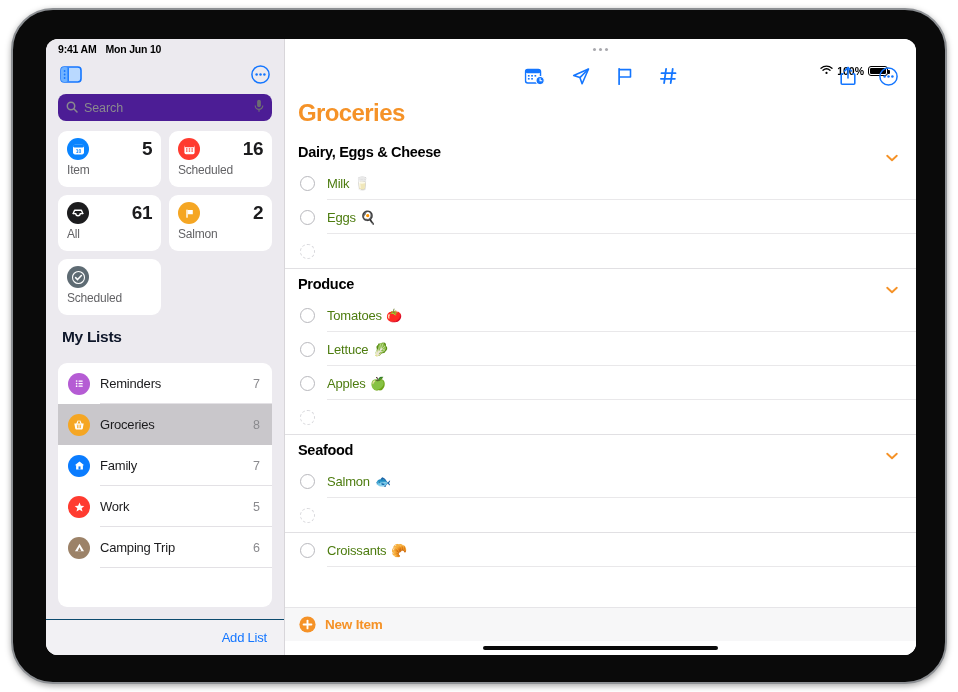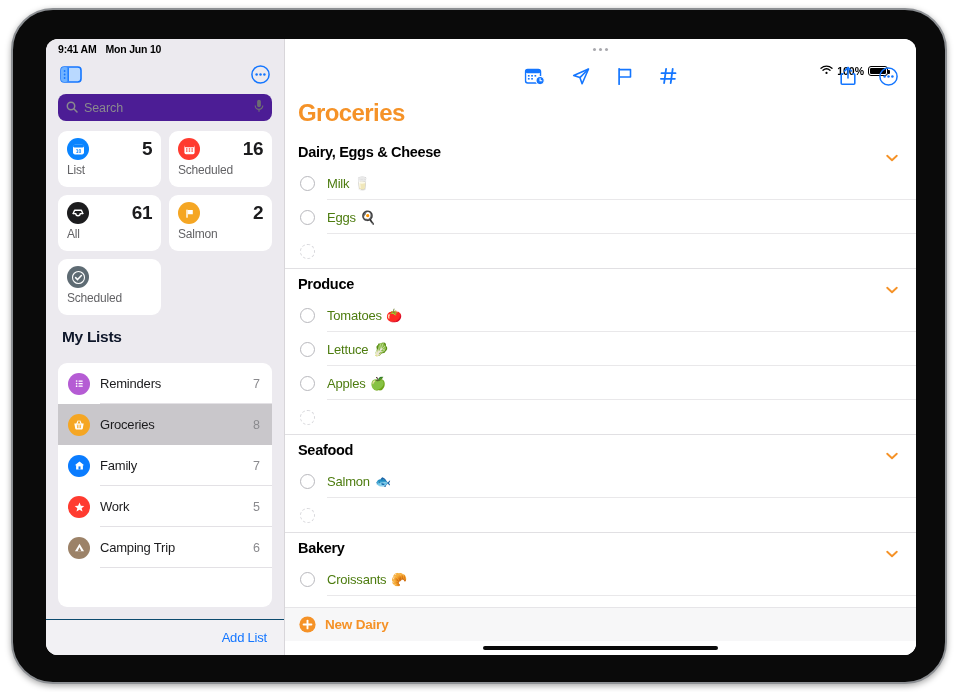--- a/index.html
+++ b/index.html
@@ -263,21 +263,21 @@
           <div class="toprow">
             <span class="sc-icon" style="background:#0A84FF;">
               <svg width="13" height="13" viewBox="0 0 13 13">
                 <rect x="1" y="1.8" width="11" height="9.6" rx="1.8" fill="#fff"></rect>
                 <rect x="1" y="1.8" width="11" height="2.6" rx="1.3" fill="#0A84FF"></rect>
                 <text x="6.5" y="9.6" font-size="5" font-weight="700" fill="#0A84FF" text-anchor="middle" font-family="Liberation Sans, sans-serif">10</text>
               </svg>
             </span>
             <span class="count">5</span>
           </div>
-          <div class="label">List</div>
+          <div class="label">Item</div>
         </div>
 
         <div class="smartcard">
           <div class="toprow">
             <span class="sc-icon" style="background:#FF3B30;">
               <svg width="13" height="13" viewBox="0 0 13 13">
                 <rect x="1.4" y="2" width="10.2" height="9.2" rx="1.6" fill="#fff"></rect>
                 <rect x="1.4" y="2" width="10.2" height="2.2" rx="1.1" fill="#FF3B30"></rect>
                 <g fill="#FF3B30">
                   <rect x="3" y="5.3" width="1.5" height="1.3"></rect>
@@ -588,48 +588,40 @@
           </span>
           <span class="isep"></span>
         </div>
         <div class="item empty last">
           <span class="circle"></span>
           <span class="itext"></span>
 
         </div>
         <div class="sec-divider"></div>
 
-        <div class="section-head">
-          <span class="s-title">Bakery</span>
-          <span class="chev">
-            <svg width="12" height="8" viewBox="0 0 12 8">
-                <path d="M1.2 1.8 L6 6.2 L10.8 1.8" fill="none" stroke="#F59227" stroke-width="1.9" stroke-linecap="round" stroke-linejoin="round"></path>
-              </svg>
-          </span>
-        </div>
         <div class="item">
           <span class="circle"></span>
           <span class="itext">
             <span>Croissants</span>
             <span class="emoji">🥐</span>
           </span>
           <span class="isep"></span>
         </div>
 
       </div>
 
       <div class="newitem-bar">
         <span class="plus-circ">
           <svg width="17" height="17" viewBox="0 0 17 17">
             <circle cx="8.5" cy="8.5" r="8.1" fill="#F59227"></circle>
             <line x1="4.6" y1="8.5" x2="12.4" y2="8.5" stroke="#fff" stroke-width="1.9" stroke-linecap="round"></line>
             <line x1="8.5" y1="4.6" x2="8.5" y2="12.4" stroke="#fff" stroke-width="1.9" stroke-linecap="round"></line>
           </svg>
         </span>
-        <span class="newitem-label">New Dairy</span>
+        <span class="newitem-label">New Item</span>
       </div>
 
       <div class="home-ind-wrap">
         <span class="home-ind"></span>
       </div>
 
     </div>
 
   </div>
 </div>

